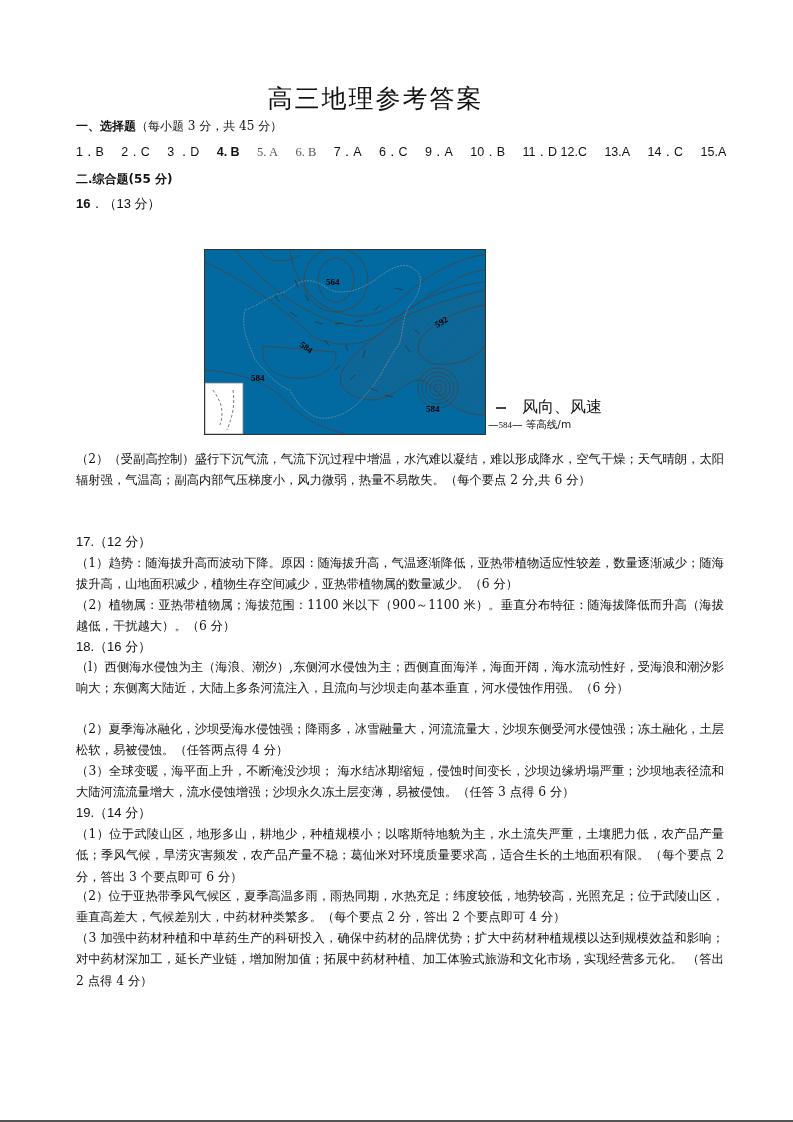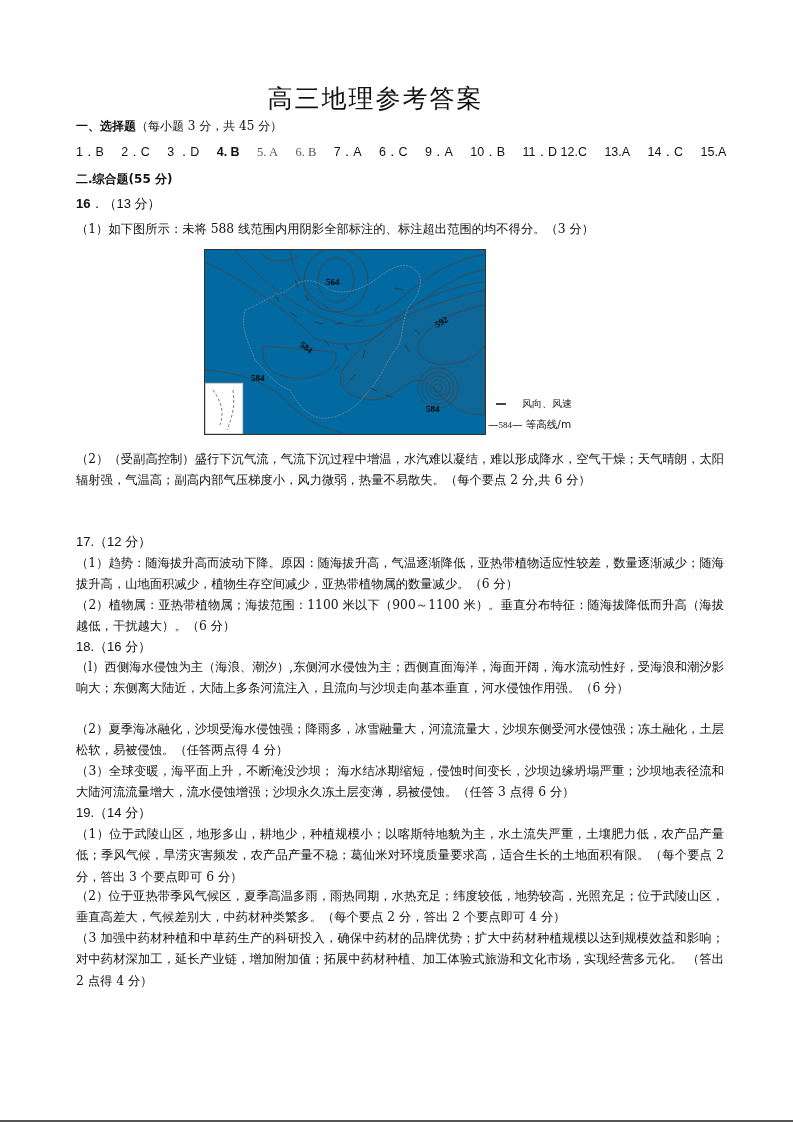--- a/index.html
+++ b/index.html
@@ -14,21 +14,21 @@
   .answers { font-family:"Liberation Sans",sans-serif; font-size:12.5px; }
   .answers span { margin-right:14px; }
   .answers .serif { font-family:"Liberation Serif",serif; color:#555; }
   .answers .bold { font-weight:bold; }
   .q-h { font-family:"Liberation Sans",sans-serif; font-size:13px; }
   .q-h b { font-weight:bold; }
   .para { position:absolute; left:76px; width:648px; font-size:12.3px; line-height:21.3px;
           text-align:justify; }
   .map-wrap { position:absolute; left:204px; top:249px; width:280px; height:184px;
               border:1.3px solid #333; background:#0369a1; overflow:hidden; }
-  .legend { position:absolute; font-size:10px; font-family:"DejaVu Sans",sans-serif; color:#111; }
+  .legend { position:absolute; font-size:16px; font-family:"DejaVu Sans",sans-serif; color:#111; }
   .bottom-rule { position:absolute; left:0; top:1120px; width:793px; height:2px; background:#555; }
 </style>
 </head>
 <body>
 
 <div class="page">
 
   <div class="title">高三地理参考答案</div>
 
   <div class="line sec-h" style="top:116px;">
@@ -51,21 +51,20 @@
     <span>14．C</span>
     <span>15.A</span>
   </div>
 
   <div class="line sec-h" style="top:169px;">二.综合题(55 分)</div>
 
   <div class="line q-h" style="top:193px;">
     <b>16</b><span>．（13 分）</span>
   </div>
 
-  <div class="para" style="top:219px;">（1）如下图所示：未将 588 线范围内用阴影全部标注的、标注超出范围的均不得分。（3 分）</div>
 
   <div class="map-wrap">
     <svg width="280" height="184" viewBox="0 0 280 184">
       <defs>
         <pattern id="hatch" patternUnits="userSpaceOnUse" width="4" height="4" patternTransform="rotate(45)">
           <line x1="0" y1="0" x2="0" y2="4" stroke="#555" stroke-width="1"></line>
         </pattern>
       </defs>
 
       <path d="M280,40 C240,50 200,62 180,80 C160,95 140,110 136,125 C132,140 150,150 170,150 C195,145 200,130 215,130 C235,135 240,165 280,165 Z" fill="url(#hatch)" stroke="#444" stroke-width="0.8"></path>

